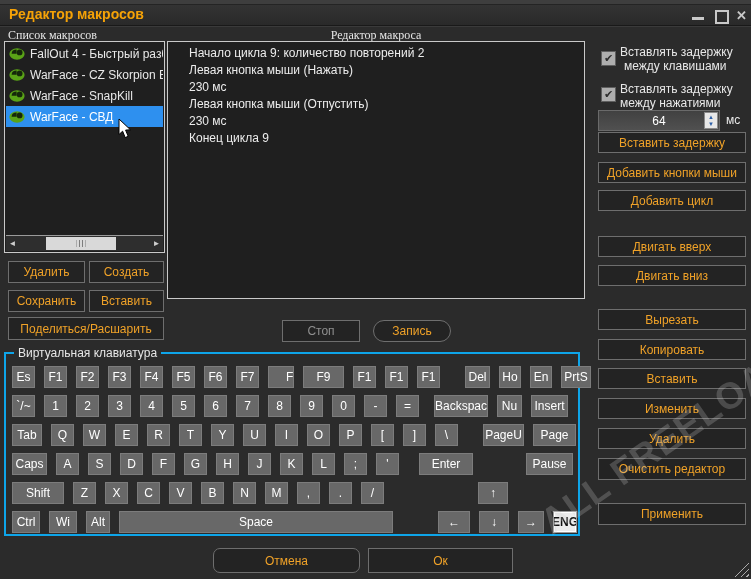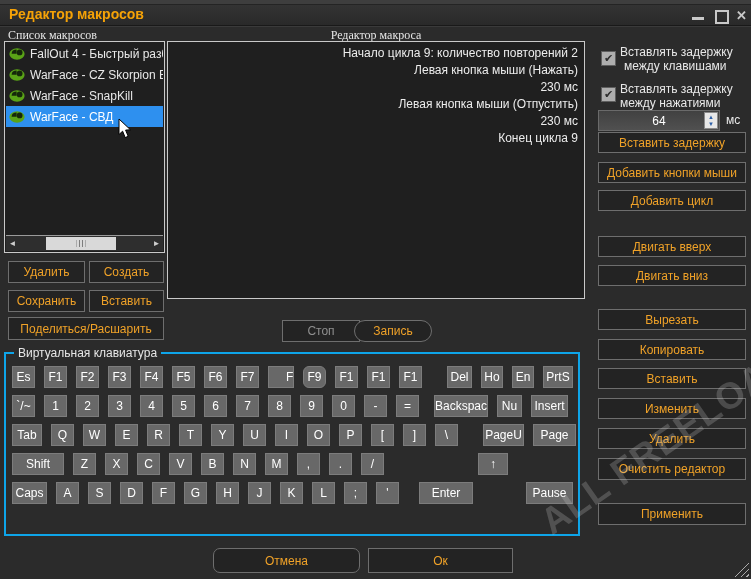--- a/index.html
+++ b/index.html
@@ -30,21 +30,21 @@
   .hscroll{position:absolute;left:1px;right:1px;bottom:1px;height:15px;background:#2e2e2e;border-top:1px solid #9a9a9a;}
   .sb-arrow{position:absolute;top:0;bottom:0;width:13px;display:flex;align-items:center;justify-content:center;
             font-size:8px;color:#cfcfcf;cursor:pointer;}
   .sb-left{left:0;}.sb-left::before{content:"◄";}
   .sb-right{right:0;}.sb-right::before{content:"►";}
   .sb-thumb{position:absolute;left:40px;width:70px;top:1px;bottom:1px;background:#d9d9d9;cursor:pointer;}
   .sb-thumb::after{content:"";position:absolute;left:50%;top:3px;bottom:3px;width:9px;transform:translateX(-50%);
             background:repeating-linear-gradient(90deg,#7d7d7d 0 1px,transparent 1px 3px);}
   
   .editorbox{position:absolute;left:167px;top:41px;width:418px;height:258px;background:#1f1f1f;
-             border:1px solid #c9c9c9;box-sizing:border-box;padding:3px 6px;line-height:17px;color:#ececec;overflow:hidden;text-align:right;}
+             border:1px solid #c9c9c9;box-sizing:border-box;padding:3px 21px;line-height:17px;color:#ececec;overflow:hidden;}
   
   .btn{position:absolute;background:#232323;border:1px solid #6e6e6e;color:#f0a228;
        display:flex;align-items:center;justify-content:center;box-sizing:border-box;cursor:pointer;white-space:nowrap;}
   .btn.disabled{color:#8f8f8f;}
   
   .groupbox{position:absolute;left:4px;top:352px;width:576px;height:184px;border:2px solid #0ea5e9;box-sizing:border-box;}
   .legend{position:absolute;top:-8px;left:8px;background:#2b2b2b;padding:0 4px;color:#e6e6e6;}
   .kb-rows{position:absolute;left:6px;top:12px;right:1px;}
   .kb-row{display:flex;height:22px;margin-bottom:7px;}
   .key{background:#686868;border:1px solid #7c7c7c;box-sizing:border-box;color:#fff;
@@ -138,36 +138,36 @@
       <div>Конец цикла 9</div>
     </div>
 
   <div class="btn" style="left:8px;top:261px;width:77px;height:22px;">Удалить</div>
   <div class="btn" style="left:89px;top:261px;width:75px;height:22px;">Создать</div>
   <div class="btn" style="left:8px;top:290px;width:77px;height:22px;">Сохранить</div>
   <div class="btn" style="left:89px;top:290px;width:75px;height:22px;">Вставить</div>
   <div class="btn" style="left:8px;top:317px;width:156px;height:23px;">Поделиться/Расшарить</div>
 
   <div class="btn disabled" style="left:282px;top:320px;width:78px;height:22px;">Стоп</div>
-  <div class="btn" style="left:354px;top:320px;width:78px;height:22px;border-radius:11px;">Запись</div>
+  <div class="btn" style="left:373px;top:320px;width:78px;height:22px;border-radius:11px;">Запись</div>
 
   <div class="groupbox">
     <span class="legend">Виртуальная клавиатура</span>
     <div class="kb-rows">
         <div class="kb-row">
           <div class="key" style="width: 23px;">Es</div>
           <div class="key" style="width: 23px;">F1</div>
           <div class="key" style="width: 23px;">F2</div>
           <div class="key" style="width: 23px;">F3</div>
           <div class="key" style="width: 23px;">F4</div>
           <div class="key" style="width: 23px;">F5</div>
           <div class="key" style="width: 23px;">F6</div>
           <div class="key" style="width: 23px;">F7</div>
           <div class="key" style="width: 23px; padding-left: 24px;">F8</div>
-          <div class="key" style="width: 23px; border-radius: 6px;">F9</div>
+          <div class="key" style="width: 41px;">F9</div>
           <div class="key" style="width: 23px;">F1</div>
           <div class="key" style="width: 23px;">F1</div>
           <div class="key" style="width: 23px;">F1</div>
           <div class="key" style="width: 25px; margin-left: 16px;">Del</div>
           <div class="key" style="width: 22px;">Ho</div>
           <div class="key" style="width: 22px;">En</div>
           <div class="key" style="width: 30px;">PrtS</div>
         </div>
         <div class="kb-row">
           <div class="key" style="width: 23px;">`/~</div>
@@ -199,49 +199,59 @@
           <div class="key" style="width: 23px;">I</div>
           <div class="key" style="width: 23px;">O</div>
           <div class="key" style="width: 23px;">P</div>
           <div class="key" style="width: 23px;">[</div>
           <div class="key" style="width: 23px;">]</div>
           <div class="key" style="width: 23px;">\</div>
           <div class="key" style="width: 41px; margin-left: 16px;">PageU</div>
           <div class="key" style="width: 43px;">Page</div>
         </div>
         <div class="kb-row">
-          <div class="key" style="width: 52px;">Shift</div>
-          <div class="key" style="width: 23px;">Z</div>
-          <div class="key" style="width: 23px;">X</div>
-          <div class="key" style="width: 23px;">C</div>
-          <div class="key" style="width: 23px;">V</div>
-          <div class="key" style="width: 23px;">B</div>
-          <div class="key" style="width: 23px;">N</div>
-          <div class="key" style="width: 23px;">M</div>
-          <div class="key" style="width: 23px;">,</div>
-          <div class="key" style="width: 23px;">.</div>
-          <div class="key" style="width: 23px;">/</div>
-          <div class="key" style="width: 30px; margin-left: 85px;">↑</div>
-        </div>
-        <div class="kb-row">
           <div class="key" style="width: 35px;">Caps</div>
           <div class="key" style="width: 23px;">A</div>
           <div class="key" style="width: 23px;">S</div>
           <div class="key" style="width: 23px;">D</div>
           <div class="key" style="width: 23px;">F</div>
           <div class="key" style="width: 23px;">G</div>
           <div class="key" style="width: 23px;">H</div>
           <div class="key" style="width: 23px;">J</div>
           <div class="key" style="width: 23px;">K</div>
           <div class="key" style="width: 23px;">L</div>
           <div class="key" style="width: 23px;">;</div>
           <div class="key" style="width: 23px;">'</div>
           <div class="key" style="width: 54px; margin-left: 11px;">Enter</div>
           <div class="key" style="width: 47px; margin-left: 44px;">Pause</div>
         </div>
+        <div class="kb-row">
+          <div class="key" style="width: 52px;">Shift</div>
+          <div class="key" style="width: 23px;">Z</div>
+          <div class="key" style="width: 23px;">X</div>
+          <div class="key" style="width: 23px;">C</div>
+          <div class="key" style="width: 23px;">V</div>
+          <div class="key" style="width: 23px;">B</div>
+          <div class="key" style="width: 23px;">N</div>
+          <div class="key" style="width: 23px;">M</div>
+          <div class="key" style="width: 23px;">,</div>
+          <div class="key" style="width: 23px;">.</div>
+          <div class="key" style="width: 23px;">/</div>
+          <div class="key" style="width: 30px; margin-left: 85px;">↑</div>
+        </div>
+        <div class="kb-row">
+          <div class="key" style="width: 28px;">Ctrl</div>
+          <div class="key" style="width: 28px;">Wi</div>
+          <div class="key" style="width: 24px;">Alt</div>
+          <div class="key" style="width: 274px;">Space</div>
+          <div class="key" style="width: 32px; margin-left: 36px;">←</div>
+          <div class="key" style="width: 30px;">↓</div>
+          <div class="key" style="width: 26px;">→</div>
+          <div class="key eng" style="width: 24px;">ENG</div>
+        </div>
       </div>
   </div>
 
   <span class="cb-box checked" style="left:601px;top:51px;"></span>
   <span class="cb-label" style="left:620px;top:46px;">Вставлять задержку</span>
   <span class="cb-label" style="left:624px;top:60px;">между клавишами</span>
 
   <span class="cb-box checked" style="left:601px;top:87px;"></span>
   <span class="cb-label" style="left:620px;top:83px;">Вставлять задержку</span>
   <span class="cb-label" style="left:620px;top:97px;">между нажатиями</span>

